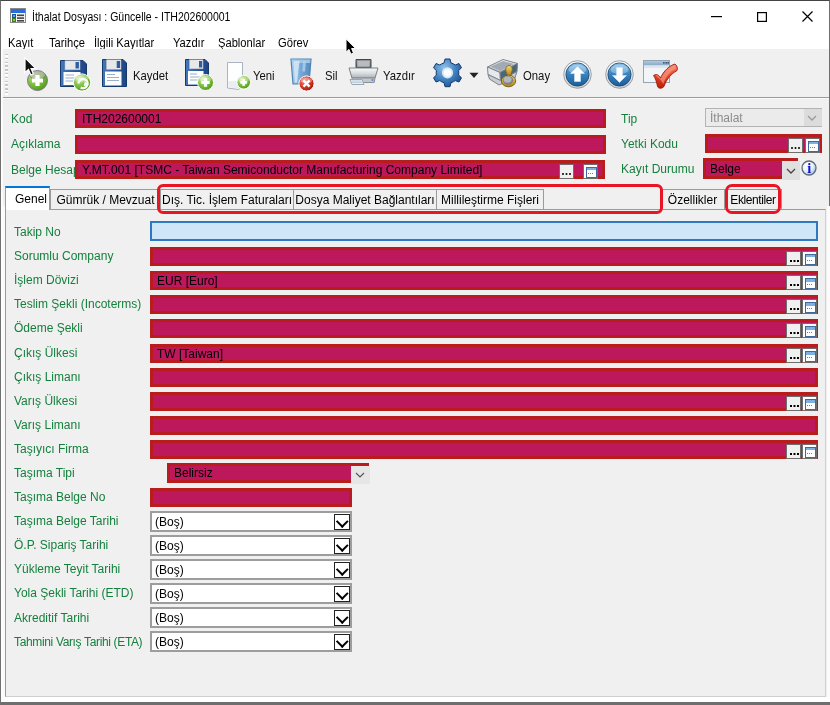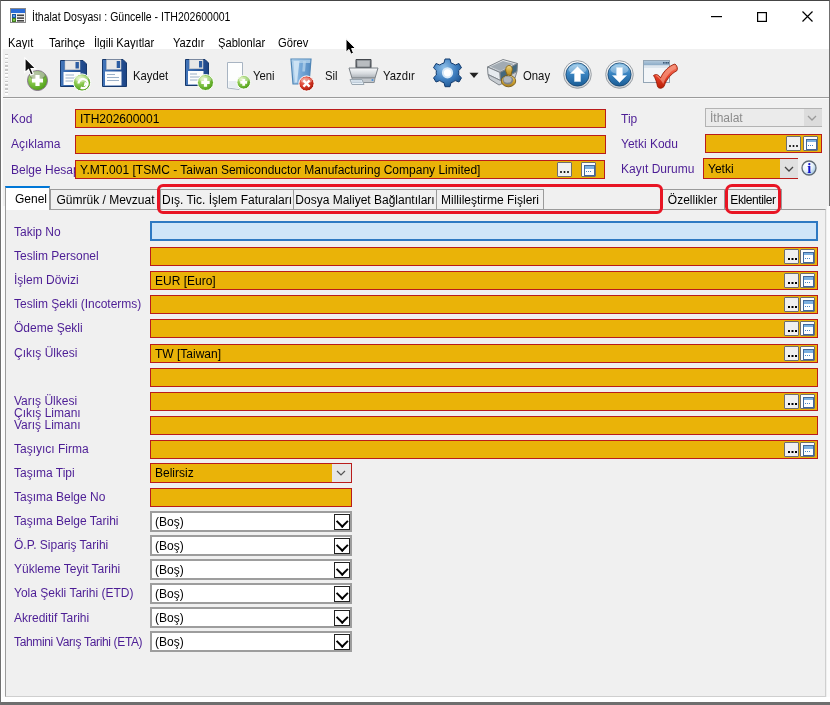--- a/index.html
+++ b/index.html
@@ -1,21 +1,21 @@
 <!DOCTYPE html>
 <html><head>
 <meta charset="utf-8">
 <style>
 * { margin:0; padding:0; box-sizing:border-box; }
 html,body { width:830px; height:705px; overflow:hidden; }
 body { font-family:"Liberation Sans", sans-serif; background:#ffffff; position:relative; }
 .win { position:absolute; left:0; top:0; width:830px; height:705px; border:1px solid #707070; border-top:1px solid #454545; background:#fff; }
 .abs { position:absolute; }
-.lbl { position:absolute; font-size:12px; color:#4c1d95; white-space:nowrap; }
-.field { position:absolute; background:#eab308; border:1px solid #b91c1c;padding-left:20px; }
+.lbl { position:absolute; font-size:12px; color:#15803d; white-space:nowrap; }
+.field { position:absolute; background:#be185d; border:3px solid #b91c1c;padding-left:20px; }
 .field .val { position:absolute; left:4px; top:50%; transform:translateY(-50%); font-size:12px; color:#000; white-space:nowrap; }
 .btn3 { position:absolute; width:15px; height:15px; background:#f0f0f0; border:1px solid #6e6e6e; border-radius:1px; }
 .dots { position:absolute; left:2px; top:2px; width:9px; height:9px; }
 .kbtn { position:absolute; width:15px; height:15px; background:#fdfdfd; border:1px solid #6e6e6e; border-radius:1px; }
 .tbtxt { position:absolute; font-size:13px; color:#111; white-space:nowrap; transform:scaleX(0.87); transform-origin:left; }
 .tab { position:absolute; top:188px; height:33px; background:#f0f0f0; border:1px solid #9b9b9b; border-left:none; border-bottom:none; font-size:12px; color:#000; text-align:center; }
 .tab span { position:relative; top:3px; }
 .btn3 i { position:absolute; left:3px; bottom:3px; width:2px; height:2px; background:#000; box-shadow:3.5px 0 #000, 7px 0 #000; }
 .kbtn::before { content:""; position:absolute; left:2px; top:2px; width:9px; height:9px; border:1px solid #41689c; background:linear-gradient(#7db1e2 0 2.5px, #fff 2.5px); }
 .kbtn::after { content:""; position:absolute; left:4px; top:8.2px; width:5px; height:1.2px; background:repeating-linear-gradient(90deg,#4a86c8 0 1px,transparent 1px 2px); }
@@ -284,21 +284,21 @@
         <svg class="dots" viewBox="0 0 9 9">
           <circle cx="1" cy="7" r="1" fill="#000"></circle>
           <circle cx="4.5" cy="7" r="1" fill="#000"></circle>
           <circle cx="8" cy="7" r="1" fill="#000"></circle>
         </svg>
       </span>
     <span class="kbtn" style="left:97px;top:1px;"></span>
   </div>
   <div class="lbl" style="left:620px;top:161px;">Kayıt Durumu</div>
   <div class="field" style="left:702px;top:157px;width:95px;height:21px;">
-    <span class="val">Yetki</span>
+    <span class="val">Belge</span>
     <span class="abs" style="left:76px;top:0;width:18px;height:19px;background:#e0e0e0;"></span>
     <svg class="abs" style="left:80px;top:7px;" width="10" height="6" viewBox="0 0 10 6">
         <path d="M1,1 L5,5 L9,1" fill="none" stroke="#444" stroke-width="1.3"></path>
       </svg>
   </div>
 
   <svg class="abs" style="left:800px;top:159px;" width="16" height="16" viewBox="0 0 16 16">
     <defs>
         <radialGradient id="ig" cx="35%" cy="30%" r="75%">
           <stop offset="0%" stop-color="#ffffff"></stop>
@@ -319,21 +319,21 @@
 
   <div class="abs" style="left:4px;top:208px;width:821px;height:488px;border:1px solid #9b9b9b;border-right-color:#cfcfcf;border-bottom-color:#cfcfcf;background:#f0f0f0;"></div>
 
   <div class="abs" style="left:4px;top:185px;width:45px;height:24px;background:#fff;border:1px solid #9b9b9b;border-bottom:none;border-top:2px solid #0077d7;">
     <span class="abs" style="left:9px;top:4px;font-size:12px;">Genel</span>
   </div>
 
   <div class="lbl" style="left:13px;top:224px;text-align:center;">Takip No</div>
   <div class="abs" style="left:149px;top:220px;width:668px;height:20px;background:#cfe5f8;border:2px solid #2e79c2;"></div>
 
-  <div class="lbl" style="left:13px;top:248px;">Teslim Personel</div>
+  <div class="lbl" style="left:13px;top:248px;">Sorumlu Company</div>
   <div class="field fb" style="left:149px;top:246px;width:668px;height:19px;">
       <span class="btn3">
         <i></i>
       </span>
       <span class="kbtn"></span>
     </div>
 
   <div class="lbl" style="left:13px;top:272px;">İşlem Dövizi</div>
   <div class="field fb" style="left:149px;top:270px;width:668px;height:19px;">
       <span class="val">EUR [Euro]</span>
@@ -361,21 +361,21 @@
 
   <div class="lbl" style="left:13px;top:345px;">Çıkış Ülkesi</div>
   <div class="field fb" style="left:149px;top:343px;width:668px;height:19px;">
       <span class="val">TW [Taiwan]</span>
       <span class="btn3">
         <i></i>
       </span>
       <span class="kbtn"></span>
     </div>
 
-  <div class="lbl" style="left:13px;top:369px;margin-top:36px;">Çıkış Limanı</div>
+  <div class="lbl" style="left:13px;top:369px;">Çıkış Limanı</div>
   <div class="field" style="left:149px;top:367px;width:668px;height:19px;"></div>
 
   <div class="lbl" style="left:13px;top:393px;">Varış Ülkesi</div>
   <div class="field fb" style="left:149px;top:391px;width:668px;height:19px;">
       <span class="btn3">
         <i></i>
       </span>
       <span class="kbtn"></span>
     </div>
 
@@ -384,21 +384,21 @@
 
   <div class="lbl" style="left:13px;top:441px;">Taşıyıcı Firma</div>
   <div class="field fb" style="left:149px;top:439px;width:668px;height:19px;">
       <span class="btn3">
         <i></i>
       </span>
       <span class="kbtn"></span>
     </div>
 
   <div class="lbl" style="left:13px;top:465px;">Taşıma Tipi</div>
-  <div class="field" style="left:149px;top:462px;width:202px;height:20px;">
+  <div class="field" style="left:166px;top:462px;width:202px;height:20px;">
     <span class="val">Belirsiz</span>
     <span class="abs" style="left:181px;top:0;width:19px;height:18px;background:#e6e6e6;"></span>
     <svg class="abs" style="left:185px;top:6px;" width="10" height="6" viewBox="0 0 10 6">
         <path d="M1,1 L5,5 L9,1" fill="none" stroke="#555" stroke-width="1.2"></path>
       </svg>
   </div>
 
   <div class="lbl" style="left:13px;top:489px;">Taşıma Belge No</div>
   <div class="field" style="left:149px;top:487px;width:202px;height:19px;"></div>
 

